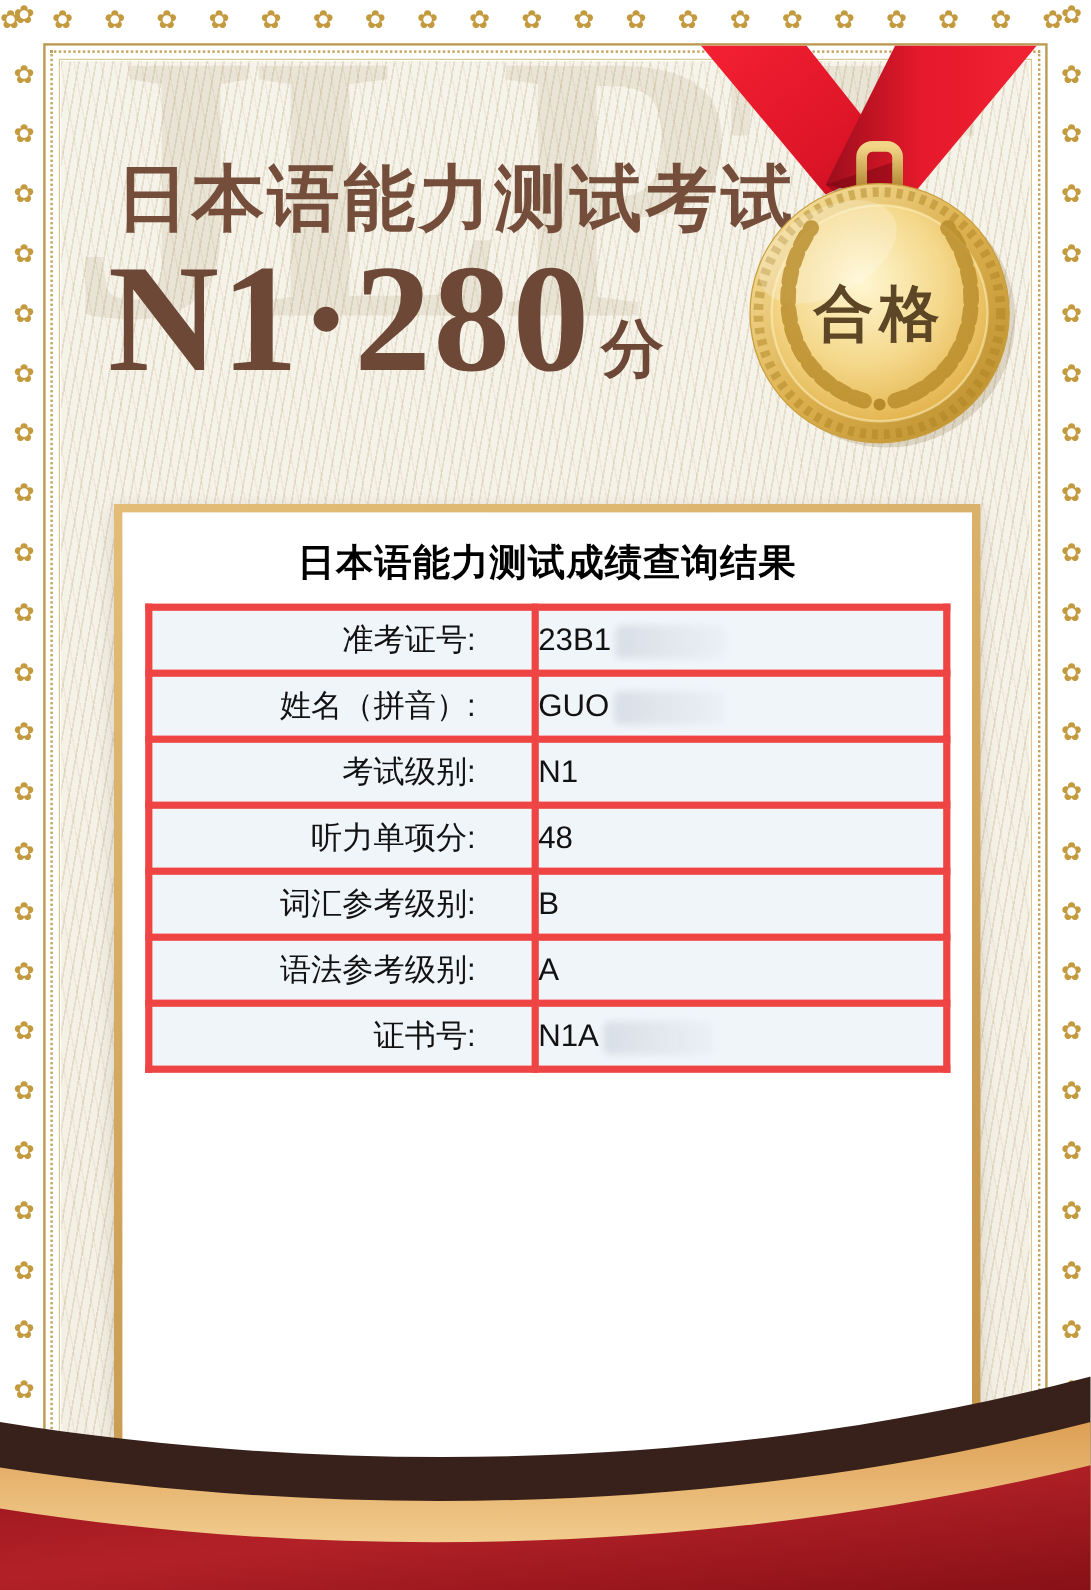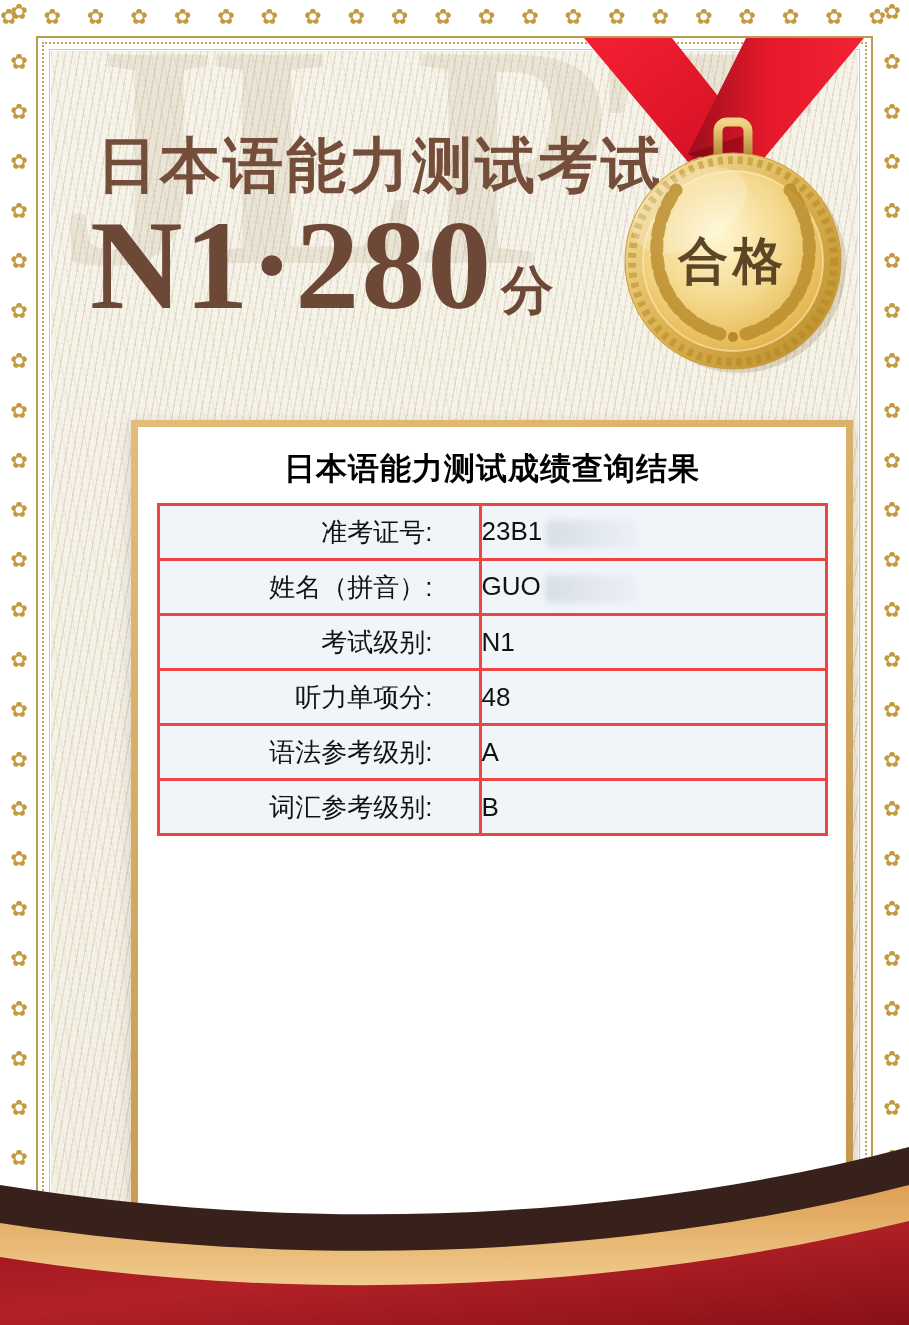--- a/index.html
+++ b/index.html
@@ -53,33 +53,33 @@
   }
   .cert-score .unit { font-size:52px; margin-left:8px; }
 
   
   .medal-svg { position:absolute; left:540px; top:38px; z-index:3; }
 
   
   .card {
     position:absolute; left:95px; top:420px; width:722px; height:852px; z-index:4;
     background:linear-gradient(160deg,#e3bd77,#cda057 60%,#c3964b);
-    padding:7px; box-shadow:0 5px 14px rgba(60,40,10,.18);margin-left:36px;
+    padding:7px; box-shadow:0 5px 14px rgba(60,40,10,.18);
   }
   .card-inner { width:100%; height:100%; background:#ffffff; padding-top:21px; }
   .card-title {
     text-align:center; font-size:31px; font-weight:700; color:#000;
     letter-spacing:1px; margin-bottom:13px;
   }
   table.result {
     width:671px; margin:0 auto; border-collapse:collapse;
     border:2px solid #4d4d4d;
   }
   table.result td {
-    border:3px solid #ef4444; background:#f0f5fa;
+    border:6px solid #ef4444; background:#f0f5fa;
     height:55px; font-size:26px; color:#121212;
   }
   td.t-label { width:322px; text-align:right; padding-right:46px; }
   td.t-value { }
   .redact {
     display:inline-block; width:92px; height:28px; vertical-align:middle;
     margin-left:4px; border-radius:5px;
     background:linear-gradient(90deg, rgba(125,135,155,.20), rgba(125,135,155,.04));
     filter:blur(3px);
   }
@@ -169,26 +169,30 @@
         </tr>
         <tr>
           <td class="t-label">考试级别:</td>
           <td class="t-value"><span>N1</span></td>
         </tr>
         <tr>
           <td class="t-label">听力单项分:</td>
           <td class="t-value"><span>48</span></td>
         </tr>
         <tr>
+          <td class="t-label">词汇参考级别:</td>
+          <td class="t-value"><span>B</span></td>
+        </tr>
+        <tr>
           <td class="t-label">语法参考级别:</td>
           <td class="t-value"><span>A</span></td>
         </tr>
         <tr>
-          <td class="t-label">词汇参考级别:</td>
-          <td class="t-value"><span>B</span></td>
+          <td class="t-label">证书号:</td>
+          <td class="t-value"><span>N1A</span><span class="redact"></span></td>
         </tr>
       </tbody>
     </table>
   </div>
 </div>
 
 <svg class="curves" width="909" height="190" viewBox="0 0 909 190">
   <defs>
     <linearGradient id="gGoldBand" x1="0" y1="0" x2="0" y2="1">
       <stop offset="0" stop-color="#dd9f54"></stop>

